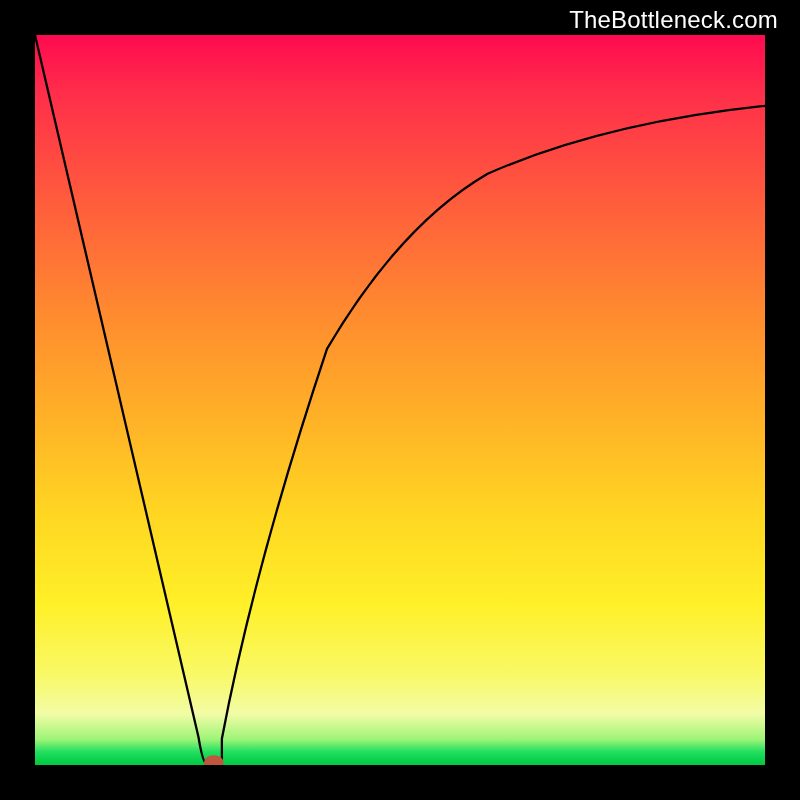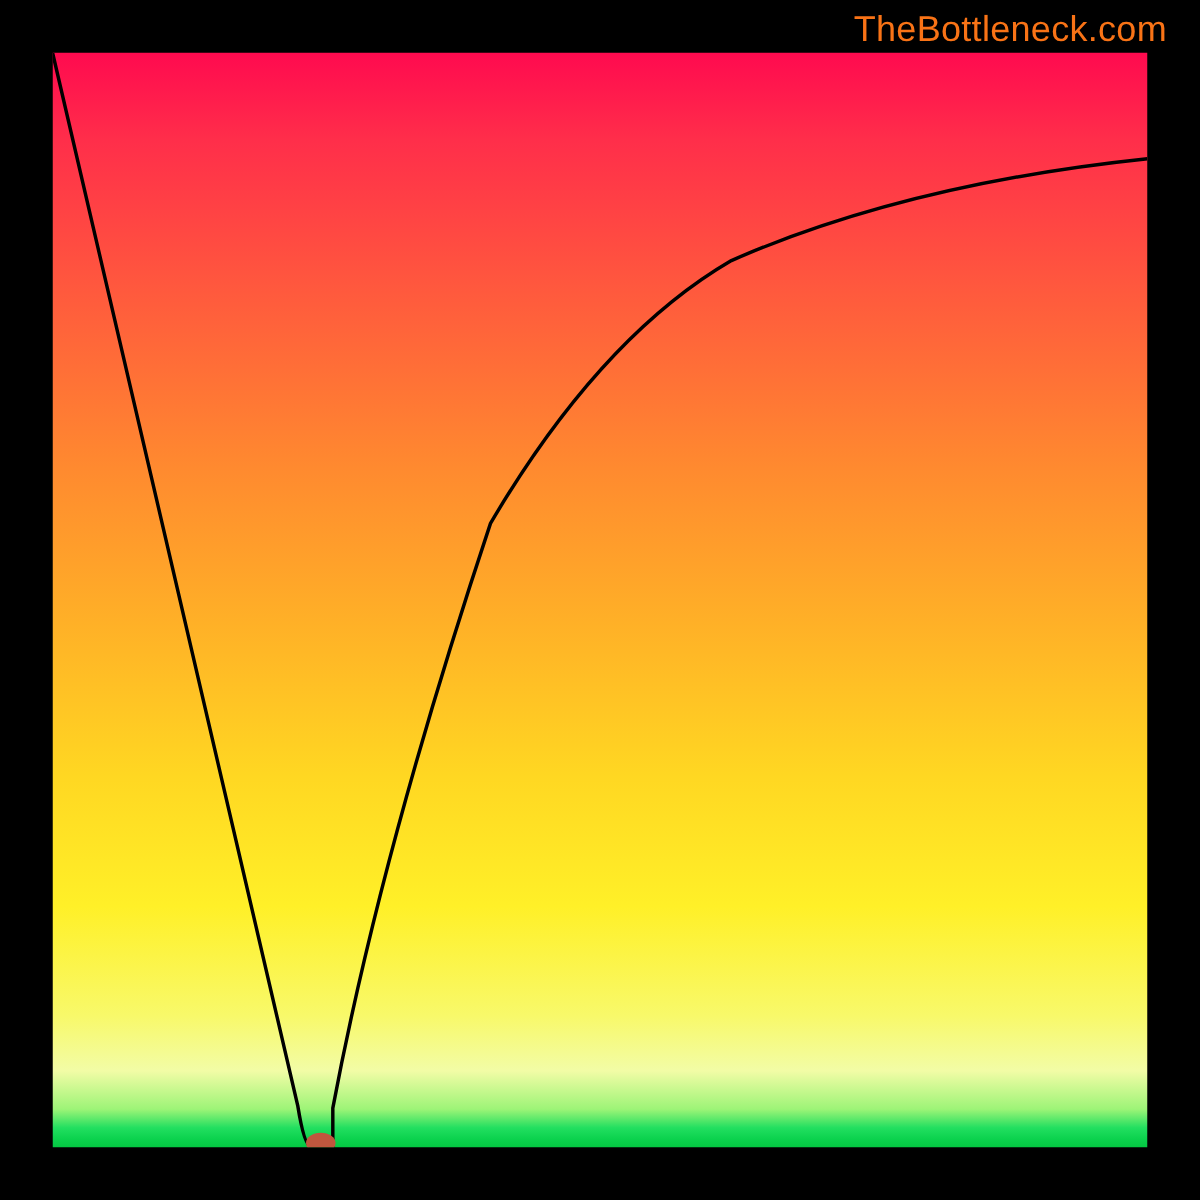--- a/index.html
+++ b/index.html
@@ -49,21 +49,21 @@
     position: absolute;
     inset: 0;
   }
   .curve path, .curve ellipse {
     vector-effect: non-scaling-stroke;
   }
   .watermark {
     position: absolute;
     top: 6px;
     right: 22px;
-    color: #f97316;
+    color: #ffffff;
     font-size: 24px;
     font-weight: 400;
     letter-spacing: 0.2px;
     user-select: none;
   }
 </style>
 </head>
 <body>
 
 <div class="frame">

